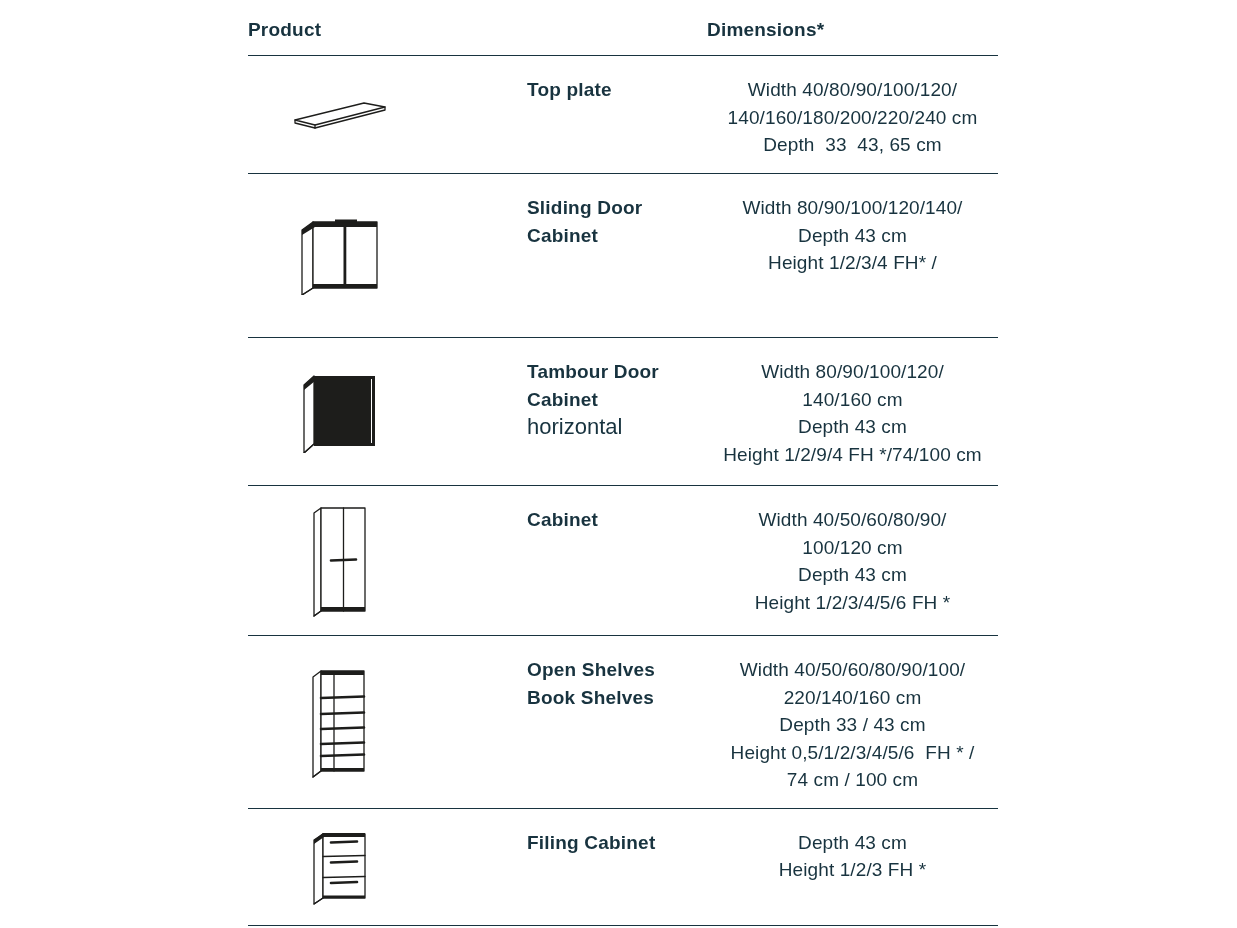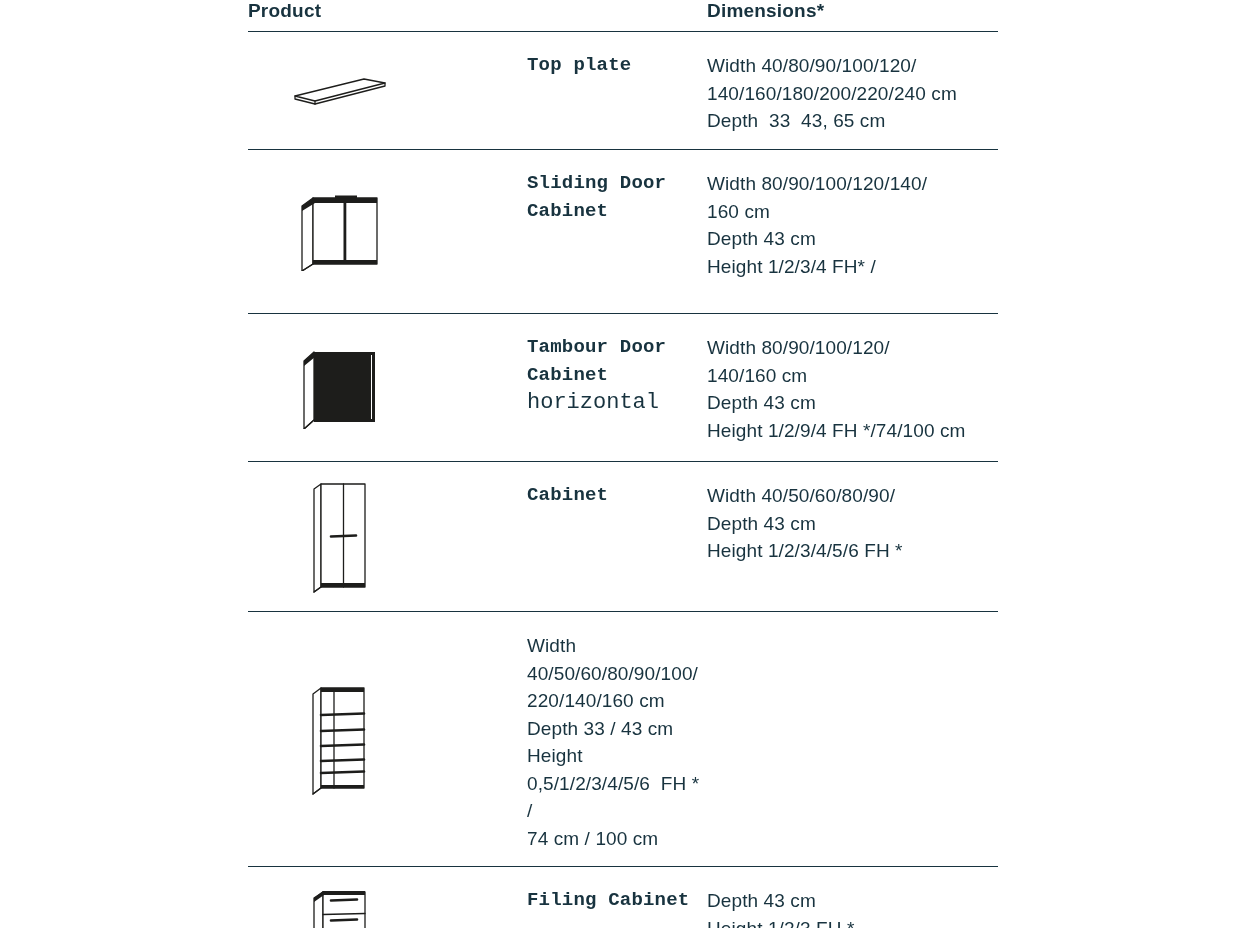--- a/index.html
+++ b/index.html
@@ -6,21 +6,21 @@
   body{
     width:1237px;height:928px;position:relative;background:#ffffff;
     font-family:"Liberation Sans","DejaVu Sans",sans-serif;
     color:#18333f;overflow:hidden;
   }
   .spec-table{
     position:absolute;left:248px;top:0;width:750px;
   }
   .thead{
     display:grid;grid-template-columns:459px 1fr;
-    height:32px;align-items:end;
+    height:56px;align-items:end;
     border-bottom:1.5px solid #18333f;
     padding-bottom:14px;box-sizing:border-box;
   }
   .col-header{
     font-weight:bold;font-size:19px;letter-spacing:.2px;
   }
   .trow{
     display:grid;grid-template-columns:279px 180px 1fr;
     border-bottom:1px solid #18333f;
     box-sizing:border-box;
@@ -28,30 +28,30 @@
   .trow.r1{min-height:118px;}
   .trow.r2{min-height:164px;}
   .trow.r3{min-height:148px;}
   .trow.r4{min-height:150px;}
   .trow.r5{min-height:167px;}
   .trow.r6{min-height:117px;}
   .icon-cell{
     display:flex;align-items:center;justify-content:center;
     width:184px;
   }
-  .name-cell{padding-top:20px;font-family:Liberation Mono, monospace;}
+  .name-cell{padding-top:20px;}
   .dims-cell{padding-top:20px;padding-bottom:14px;}
   .name-line{
     font-weight:bold;font-size:19px;line-height:27.5px;letter-spacing:.2px;
   }
   .subtitle-line{
     font-weight:normal;font-size:22px;line-height:27.5px;
   }
   .dim-line{
-    font-size:19px;line-height:27.5px;white-space:pre-wrap;letter-spacing:.1px;
+    font-size:19px;line-height:27.5px;white-space:pre-wrap;letter-spacing:.1px;text-align:center;
   }
   svg{display:block;}
   .ln{stroke:#1d1d1b;fill:none;stroke-width:1.3;stroke-linejoin:round;stroke-linecap:round;}
   .ln-thick{stroke:#1d1d1b;fill:none;stroke-width:2.6;stroke-linecap:round;}
   .fill-dark{fill:#1d1d1b;stroke:none;}
   .fill-white{fill:#ffffff;stroke:#1d1d1b;stroke-width:1.3;stroke-linejoin:round;}
 </style>
 </head>
 <body>
 
@@ -91,21 +91,20 @@
         <rect class="fill-dark" x="14" y="67" width="64" height="4"></rect>
         <path class="ln" d="M3,78 L14,71"></path>
       </svg>
     </div>
     <div class="name-cell">
       <div class="name-line">Sliding Door</div>
       <div class="name-line">Cabinet</div>
     </div>
     <div class="dims-cell">
       <div class="dim-line">Width 80/90/100/120/140/</div>
-      <div class="dim-line">160 cm</div>
       <div class="dim-line">Depth 43 cm</div>
       <div class="dim-line">Height 1/2/3/4 FH* /</div>
     </div>
   </div>
 
   <div class="trow r3">
     <div class="icon-cell">
       <svg width="78" height="82" viewBox="0 0 78 82">
         <path class="fill-white" d="M3,14 L13,5 L13,73 L3,82 Z"></path>
         <path class="fill-dark" d="M13,5 L74,5 L74,75 L13,75 Z"></path>
@@ -136,20 +135,21 @@
         <path class="ln-thick" d="M19,57.5 L44,56.5"></path>
         <rect class="fill-dark" x="9" y="104" width="44" height="4"></rect>
         <path class="ln" d="M2,113 L9,108"></path>
       </svg>
     </div>
     <div class="name-cell">
       <div class="name-line">Cabinet</div>
     </div>
     <div class="dims-cell">
       <div class="dim-line">Width 40/50/60/80/90/</div>
+      <div class="dim-line">100/120 cm</div>
       <div class="dim-line">Depth 43 cm</div>
       <div class="dim-line">Height 1/2/3/4/5/6 FH *</div>
     </div>
   </div>
 
   <div class="trow r5">
     <div class="icon-cell">
       <svg width="60" height="114" viewBox="0 0 60 114">
         <path class="fill-white" d="M3,12 L11,6 L11,106 L3,112 Z"></path>
         <rect class="fill-white" x="11" y="6" width="43" height="100"></rect>
@@ -157,20 +157,24 @@
         <path class="ln" d="M24,10 L24,106"></path>
         <path class="ln-thick" d="M11,33 L54,31.5"></path>
         <path class="ln-thick" d="M11,49 L54,47.5"></path>
         <path class="ln-thick" d="M11,64 L54,62.5"></path>
         <path class="ln-thick" d="M11,79 L54,77.5"></path>
         <path class="ln-thick" d="M11,91 L54,89.5"></path>
         <rect class="fill-dark" x="11" y="103" width="43" height="3"></rect>
         <path class="ln" d="M3,112 L11,106"></path>
       </svg>
     </div>
+    <div class="name-cell">
+      <div class="name-line">Open Shelves</div>
+      <div class="name-line">Book Shelves</div>
+    </div>
     <div class="dims-cell">
       <div class="dim-line">Width 40/50/60/80/90/100/</div>
       <div class="dim-line">220/140/160 cm</div>
       <div class="dim-line">Depth 33 / 43 cm</div>
       <div class="dim-line">Height 0,5/1/2/3/4/5/6  FH * /</div>
       <div class="dim-line">74 cm / 100 cm</div>
     </div>
   </div>
 
   <div class="trow r6">

